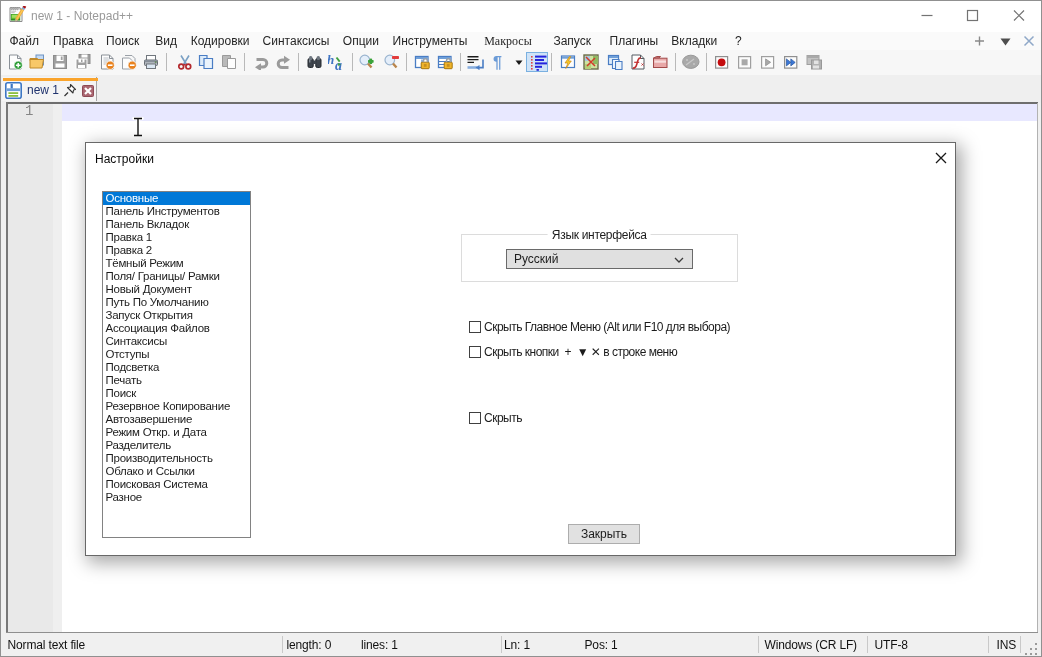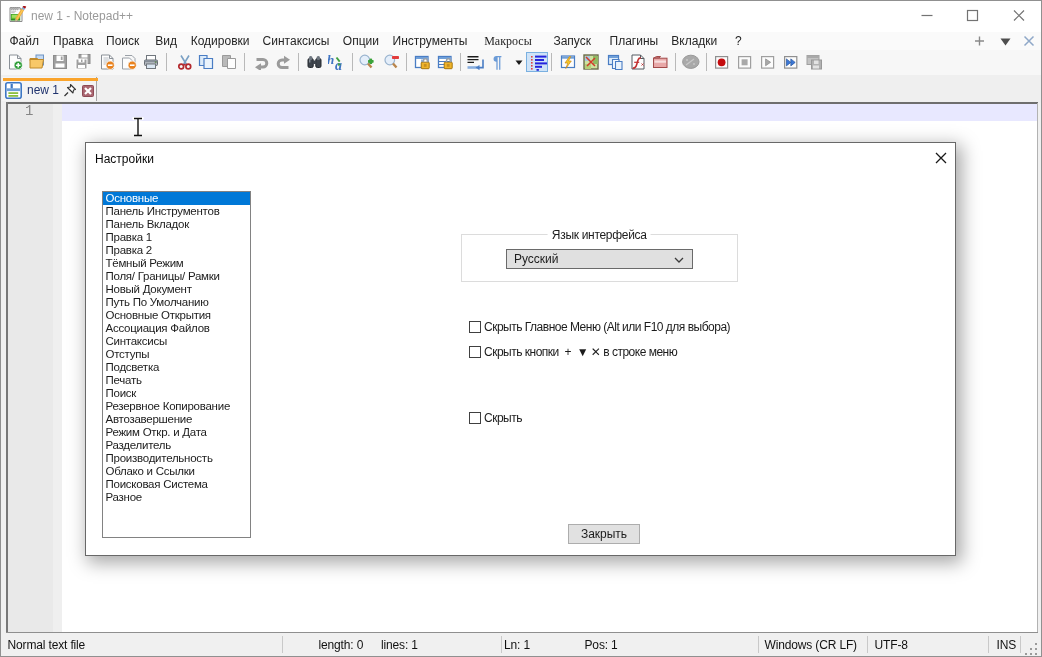--- a/index.html
+++ b/index.html
@@ -345,22 +345,22 @@
   <path d="M2 1.5h8M2 18.5h8M6 1.5v17" stroke="#111" stroke-width="1.4"></path>
 </svg>
 <div class="abs" id="statusbar">
     <div class="ssep" style="left: 280.5px;"></div>
     <div class="ssep" style="left: 499.5px;"></div>
     <div class="ssep" style="left: 756.5px;"></div>
     <div class="ssep" style="left: 866px;"></div>
     <div class="ssep" style="left: 987px;"></div>
     <div class="ssep" style="left: 1018.5px;"></div>
     <div class="st" style="left: 6.5px;">Normal text file</div>
-    <div class="st" style="left: 285.5px; margin-left: 32px;">length: 0</div>
-    <div class="st" style="left: 356px; padding-left: 24px;">lines: 1</div>
+    <div class="st" style="left: 285.5px;">length: 0</div>
+    <div class="st" style="left: 336px; padding-left: 24px;">lines: 1</div>
     <div class="st" style="left: 503px;">Ln: 1</div>
     <div class="st" style="left: 538.5px; margin-top: 29px;">Col: 1</div>
     <div class="st" style="left: 583.5px;">Pos: 1</div>
     <div class="st" style="left: 763.5px; text-align: center;">Windows (CR LF)</div>
     <div class="st" style="left: 873.5px;">UTF-8</div>
     <div class="st" style="left: 995.5px;">INS</div>
     <svg class="abs" style="left:1022px;top:10px" width="16" height="12" viewBox="0 0 16 12">
       <g fill="#9a9a9a">
         <rect x="12" y="0" width="2" height="2"></rect>
         <rect x="7" y="5" width="2" height="2"></rect>
@@ -380,21 +380,21 @@
   <div class="abs" id="listbox">
       <div class="sel">Основные</div>
       <div>Панель Инструментов</div>
       <div>Панель Вкладок</div>
       <div>Правка 1</div>
       <div>Правка 2</div>
       <div>Тёмный Режим</div>
       <div>Поля/ Границы/ Рамки</div>
       <div>Новый Документ</div>
       <div>Путь По Умолчанию</div>
-      <div>Основные Открытия</div>
+      <div>Запуск Открытия</div>
       <div>Ассоциация Файлов</div>
       <div>Синтаксисы</div>
       <div>Отступы</div>
       <div>Подсветка</div>
       <div>Печать</div>
       <div>Поиск</div>
       <div>Резервное Копирование</div>
       <div>Автозавершение</div>
       <div>Режим Откр. и Дата</div>
       <div>Разделитель</div>

